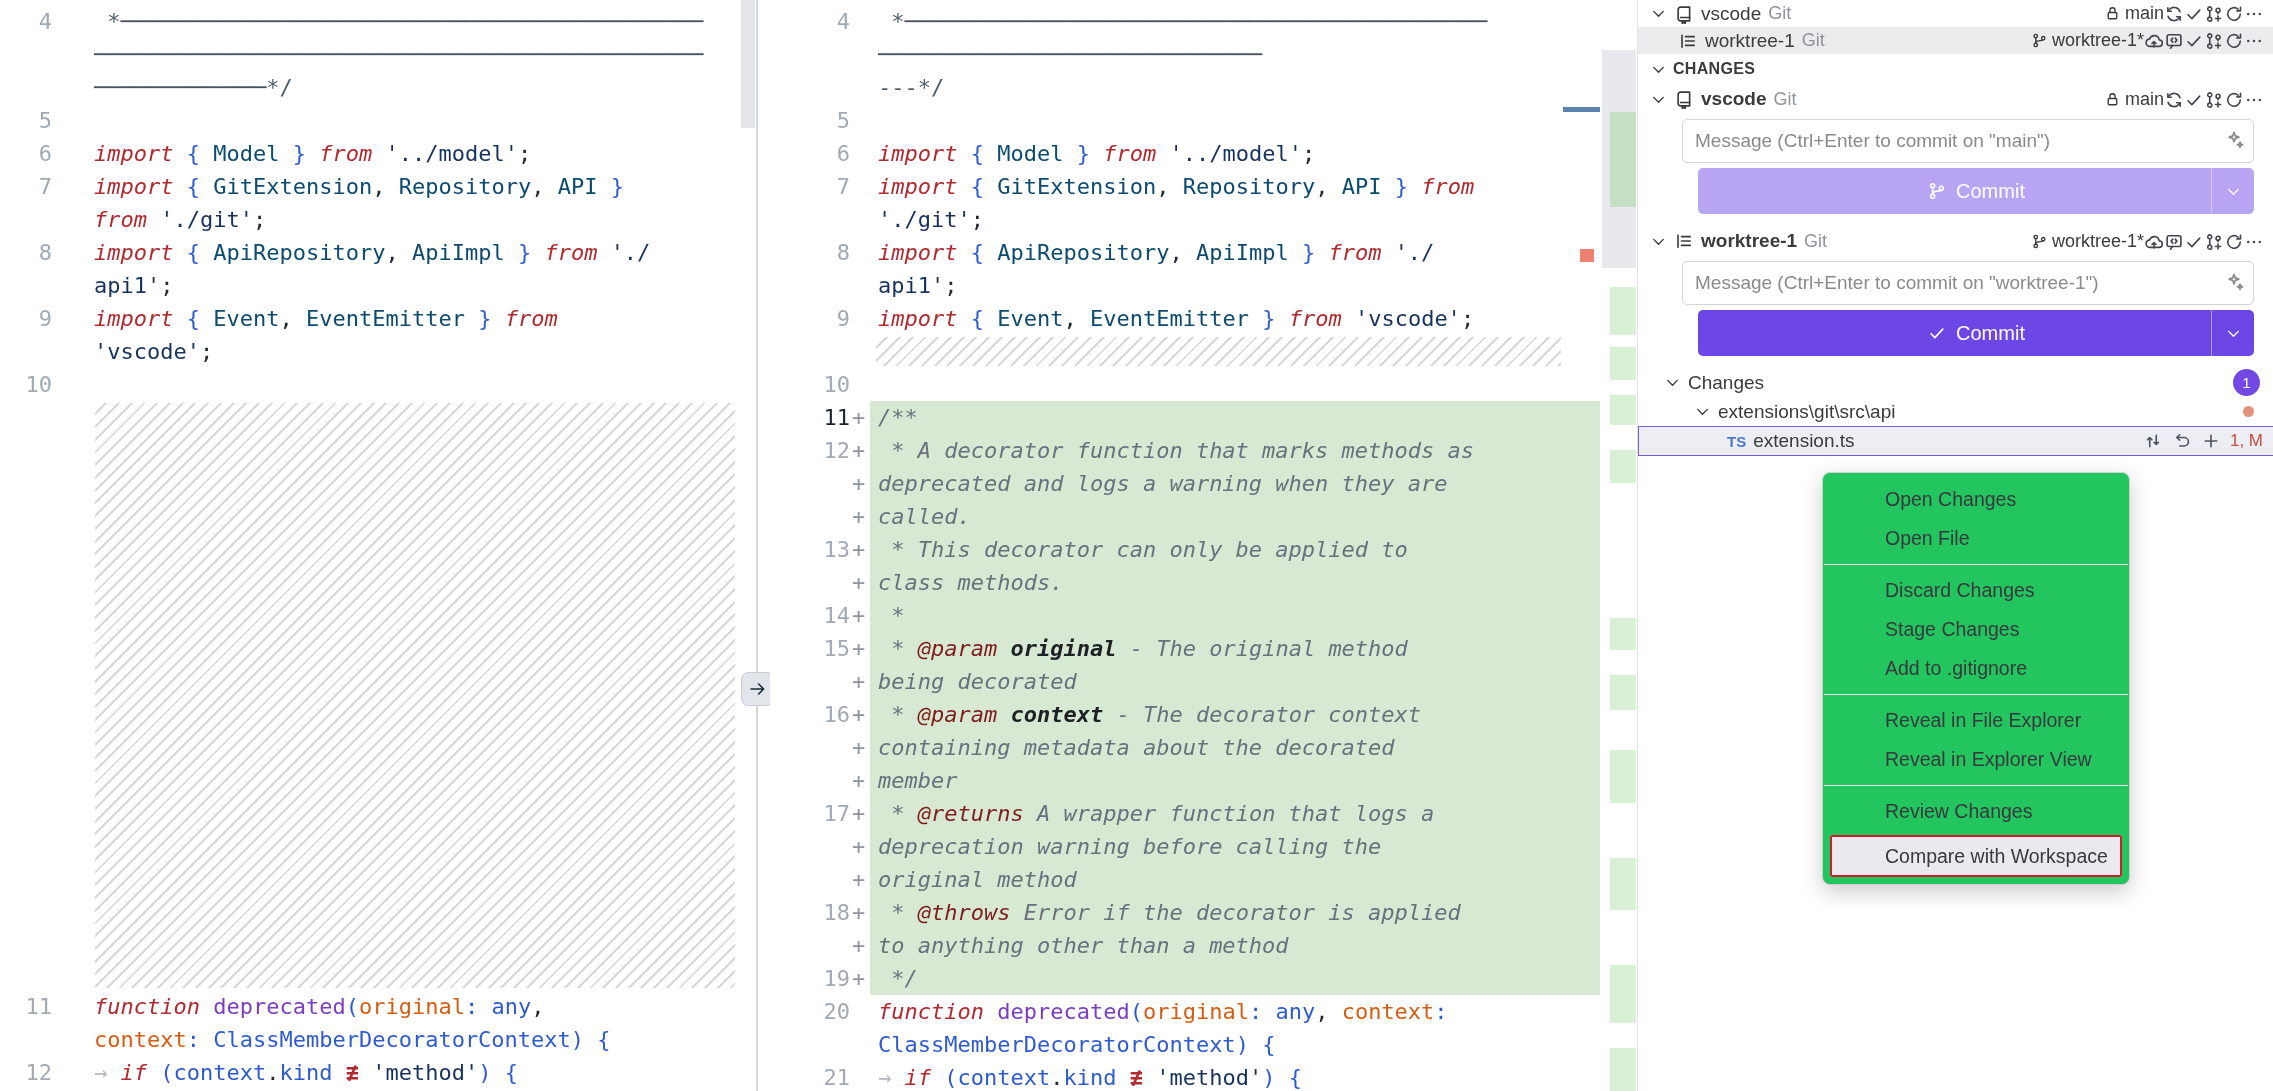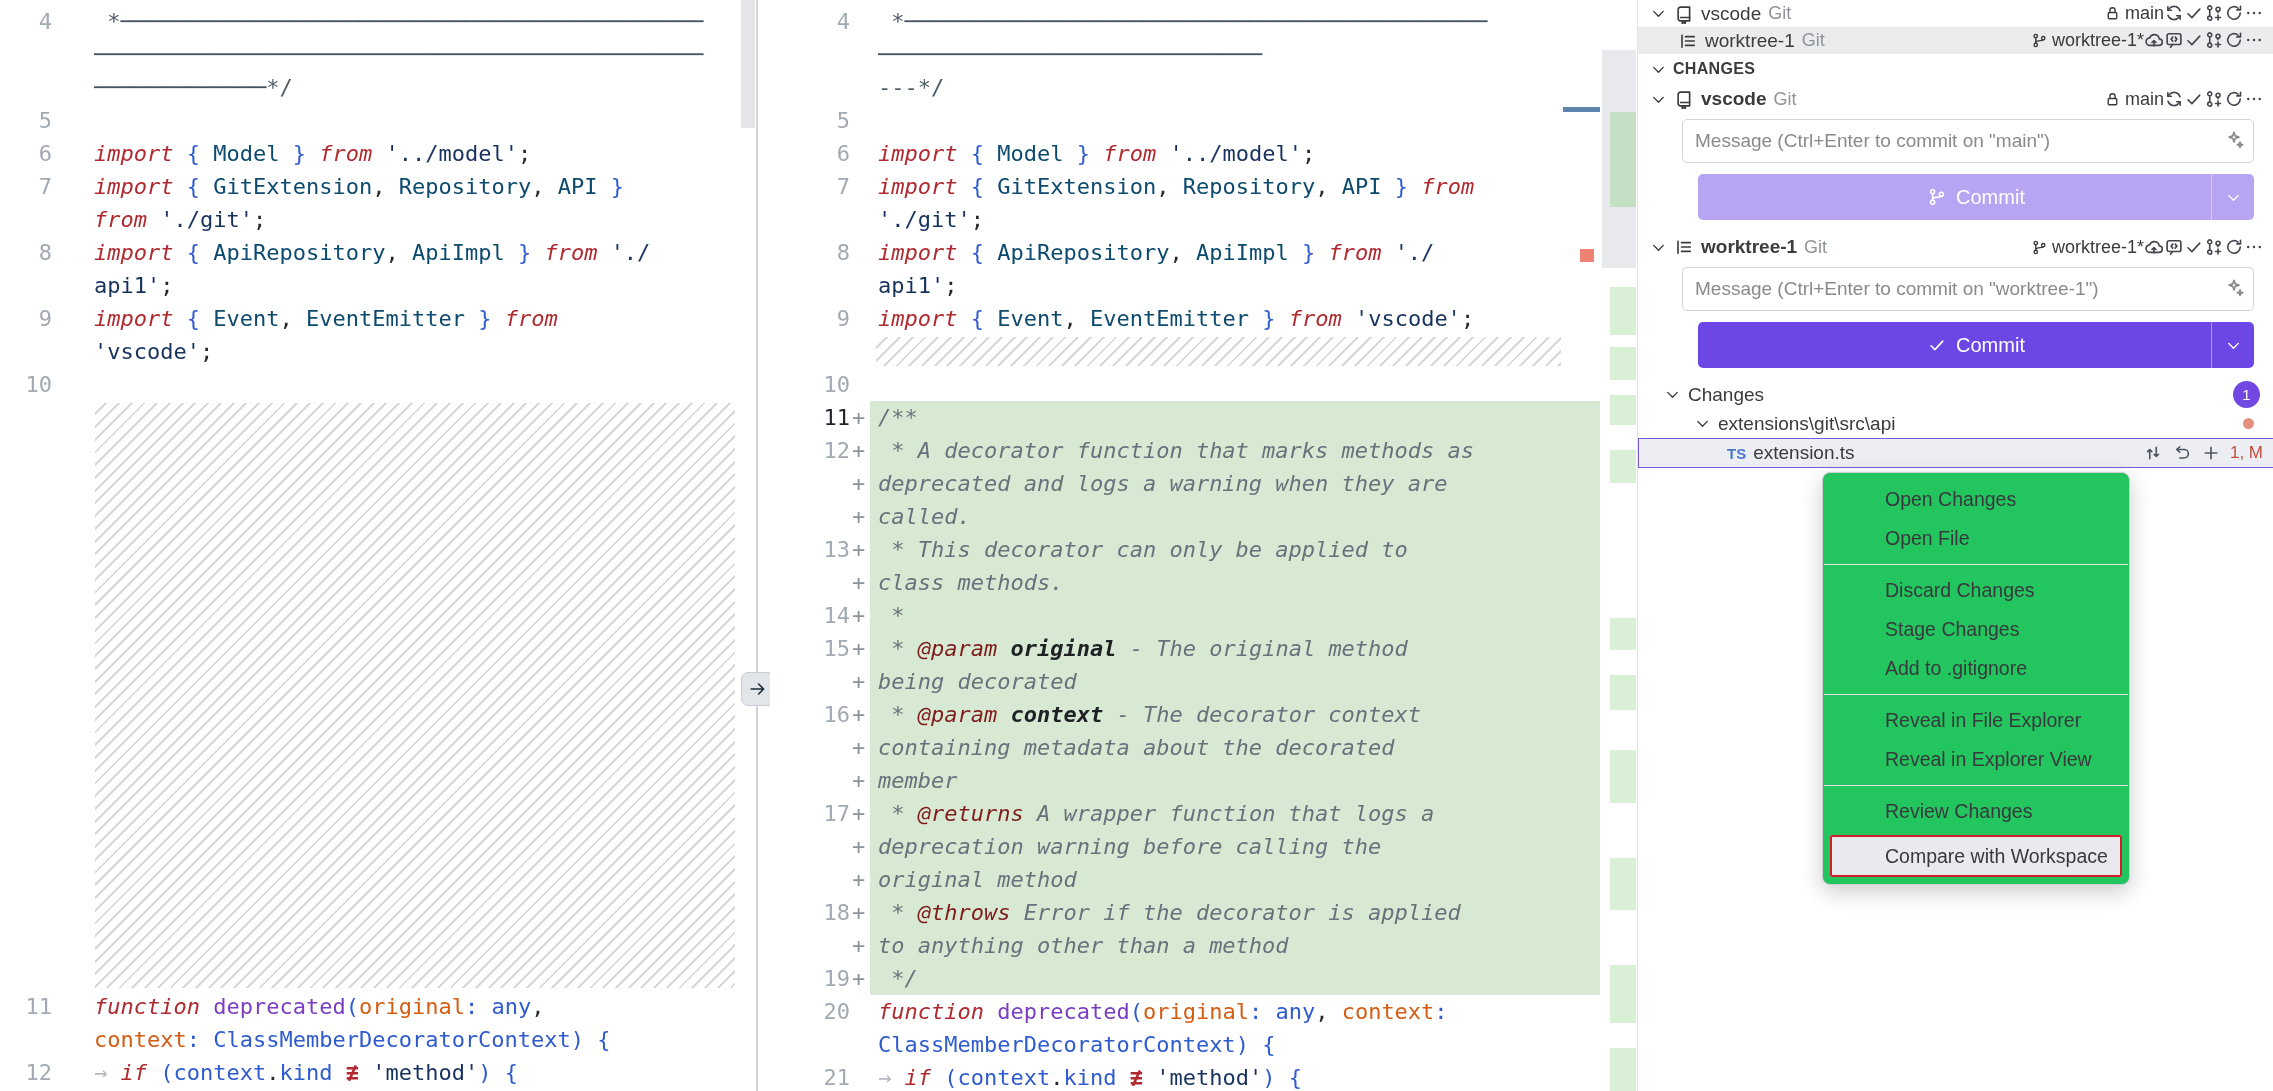--- a/index.html
+++ b/index.html
@@ -56,31 +56,31 @@
   .ov-g{background:#d9efd6;}
   .ov-g2{background:#c5dfc4;}
   #ov-red{position:absolute;left:1580px;top:249px;width:14px;height:13px;background:#ee8172;}
   #ov-blue{position:absolute;left:1563px;top:107px;width:37px;height:5px;background:#5c84ad;}
 
   
   #sidebar{position:absolute;left:1637px;top:0;bottom:0;width:636px;background:#fff;
     border-left:1px solid #e3e3e3;color:#3b3b3b;}
   .srow{display:flex;align-items:center;height:27px;padding:0 10px 0 12px;gap:7px;font-size:19px;}
   .srow .sfx{color:#8f949b;font-size:18px;}
-  .srow .right{margin-left:auto;display:flex;align-items:flex-start;color:#42464d;}
+  .srow .right{margin-left:auto;display:flex;align-items:flex-end;color:#42464d;}
   .srow.hover{background:#ececef;}
   .ic{display:inline-flex;align-items:center;justify-content:center;}
   .ic svg{width:20px;height:20px;}
   .ic.small svg{width:17px;height:17px;}
   .branch-lbl{display:flex;align-items:center;gap:4px;font-size:18px;color:#3b3b3b;}
   .bold{font-weight:bold;}
   #changes-hdr{height:30px;display:flex;align-items:center;gap:6px;padding-left:12px;
     font-weight:bold;font-size:16px;letter-spacing:.3px;color:#3b3b3b;}
   .sec-row{height:30px;}
-  .msg-wrap{position:relative;margin:5px 20px 11px 44px;}
+  .msg-wrap{position:relative;margin:5px 20px 5px 44px;}
   .msg-input{width:100%;box-sizing:border-box;height:44px;border:1px solid #d4d4d6;border-radius:5px;
     background:#fff;font-size:19px;padding:0 44px 0 12px;color:#333;outline:none;
     font-family:"Liberation Sans",sans-serif;}
   .msg-input::placeholder{color:#8a8a8a;}
   .msg-sparkle{position:absolute;right:9px;top:10px;color:#8a8a8a;}
   .cbtn{position:relative;margin:2px 20px 12px 60px;height:46px;border-radius:5px;color:#fff;
     display:flex;align-items:center;justify-content:center;gap:9px;font-size:20px;cursor:pointer;}
   .cbtn.solid{background:#6c47e6;}
   .cbtn.faded{background:#b7a5f4;}
   .cbtn .arrow{position:absolute;right:0;top:0;bottom:0;width:42px;display:flex;align-items:center;

